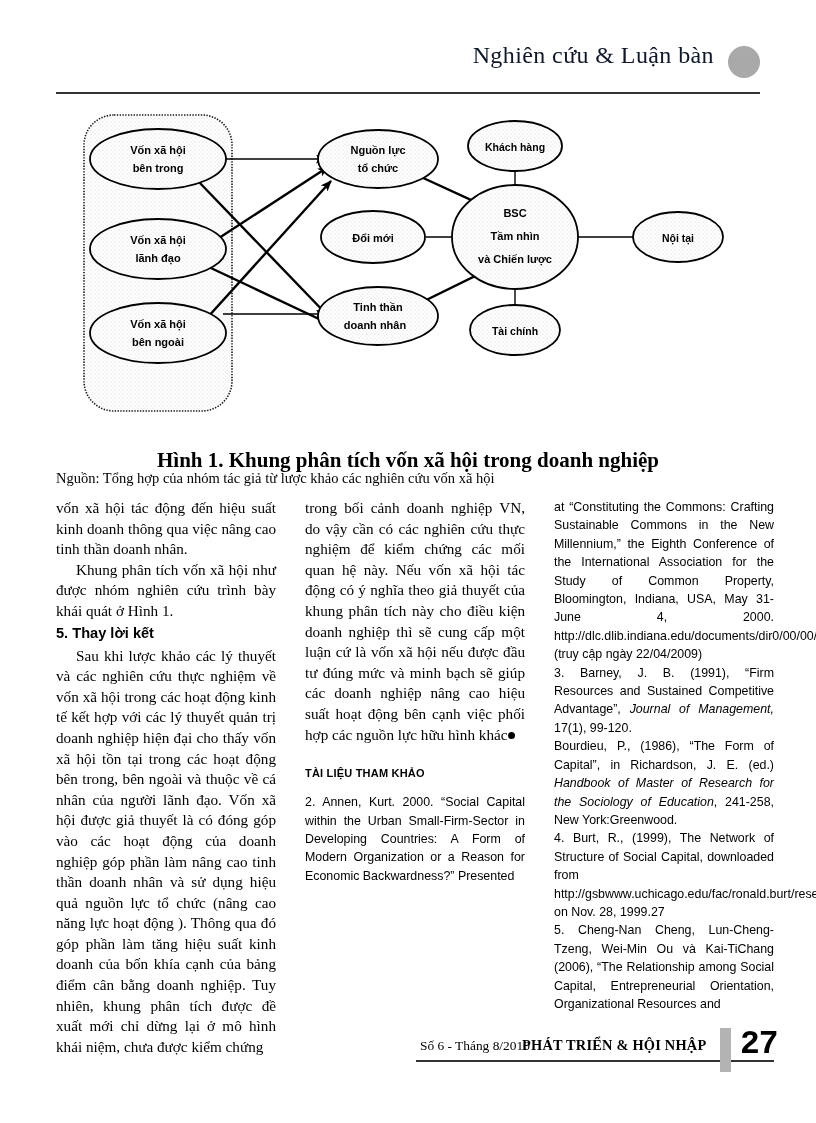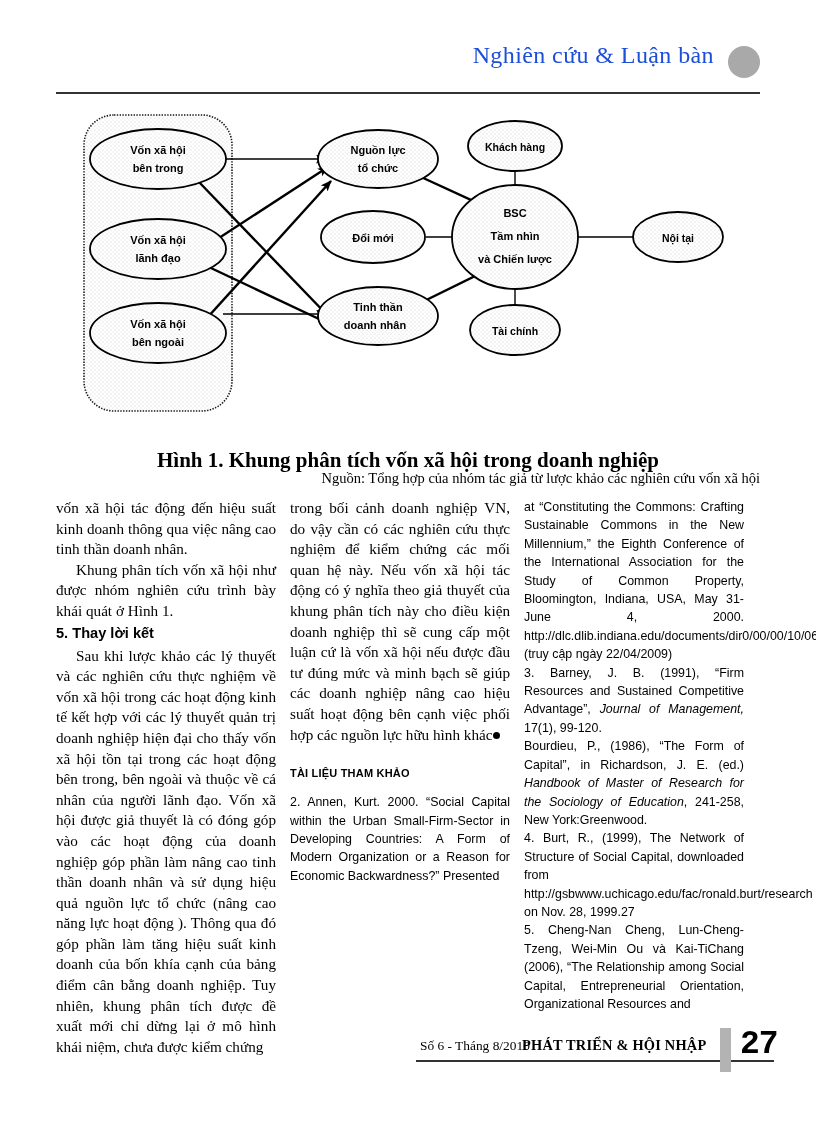--- a/index.html
+++ b/index.html
@@ -33,21 +33,21 @@
     height: 52px;
   }
   .header-title {
     position: absolute;
     right: 46px;
     top: 0;
     font-family: "Liberation Serif", "DejaVu Serif", serif;
     font-size: 24px;
     letter-spacing: 0.4px;
     white-space: nowrap;
-    color: #1d4ed8;
+    color: #0f172a;
   }
   .header-dot {
     position: absolute;
     right: 0px;
     top: 4px;
     width: 32px;
     height: 32px;
     border-radius: 50%;
     background: #a9a9a9;
   }
@@ -78,34 +78,34 @@
     text-align: center;
     font-size: 21px;
     font-weight: bold;
     font-family: "Liberation Serif", "DejaVu Serif", serif;
   }
   .figsource {
     position: absolute;
     left: 56px;
     top: 470px;
     width: 704px;
-    text-align: right;
+    text-align: left;
     font-size: 14.5px;
     font-family: "Liberation Serif", "DejaVu Serif", serif;
   }
 
   
   .cols {
     position: absolute;
     left: 56px;
     top: 498px;
     width: 704px;
     height: 520px;
     display: flex;
-    gap: 14px;
+    gap: 29px;
   }
   .col {
     width: 220px;
     flex: 0 0 220px;
   }
 
   .body-vn {
     font-family: "Liberation Serif", "DejaVu Serif", serif;
     font-size: 15.2px;
     line-height: 20.6px;

